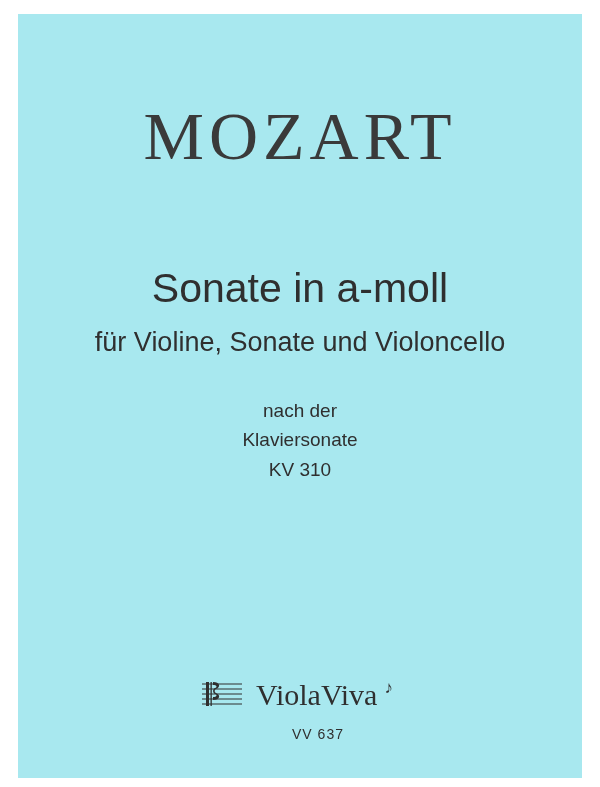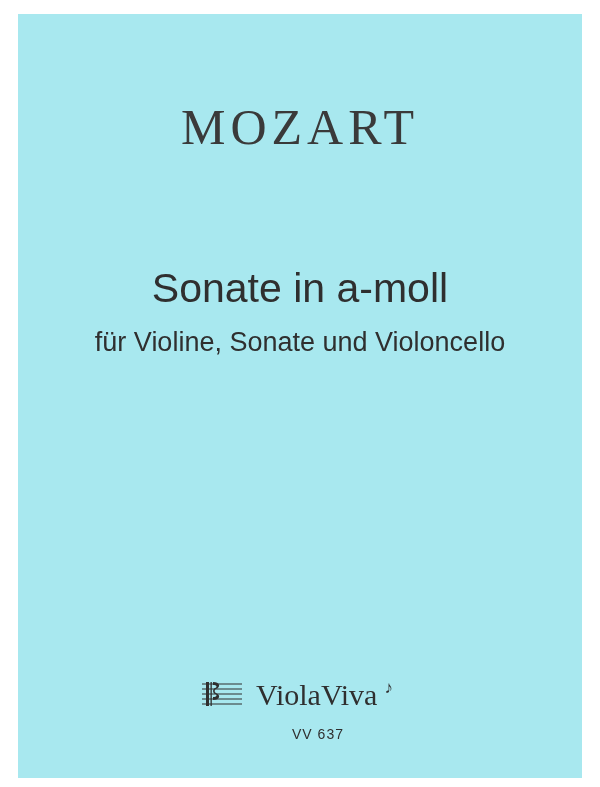--- a/index.html
+++ b/index.html
@@ -29,21 +29,21 @@
     height: 100%;
   }
   .composer {
     position: absolute;
     top: 88px;
     left: 0;
     width: 100%;
     text-align: center;
     font-family: "Liberation Serif", serif;
     font-weight: 400;
-    font-size: 50px;
+    font-size: 68px;
     letter-spacing: 5px;
     color: #3a3a3a;
     line-height: 1;
   }
   .title {
     position: absolute;
     top: 252px;
     left: 0;
     width: 100%;
     text-align: center;
@@ -120,20 +120,25 @@
 
 <div class="page">
   <div class="cover-inner">
 
     <div class="composer">MOZART</div>
 
     <div class="title">Sonate in a-moll</div>
 
     <div class="subtitle">für Violine, Sonate und Violoncello</div>
 
+    <div class="source-block">
+      <span class="source-line">nach der</span>
+      <span class="source-line">Klaviersonate</span>
+      <span class="source-line">KV 310</span>
+    </div>
 
     <div class="publisher-area">
       <div class="logo-row">
         <span>
           <svg class="clef-staff" width="42" height="34" viewBox="0 0 42 34" aria-hidden="true">
             <g stroke="#2f2f2f" stroke-width="1" fill="none">
               <line x1="1" y1="6" x2="41" y2="6"></line>
               <line x1="1" y1="11" x2="41" y2="11"></line>
               <line x1="1" y1="16" x2="41" y2="16"></line>
               <line x1="1" y1="21" x2="41" y2="21"></line>

